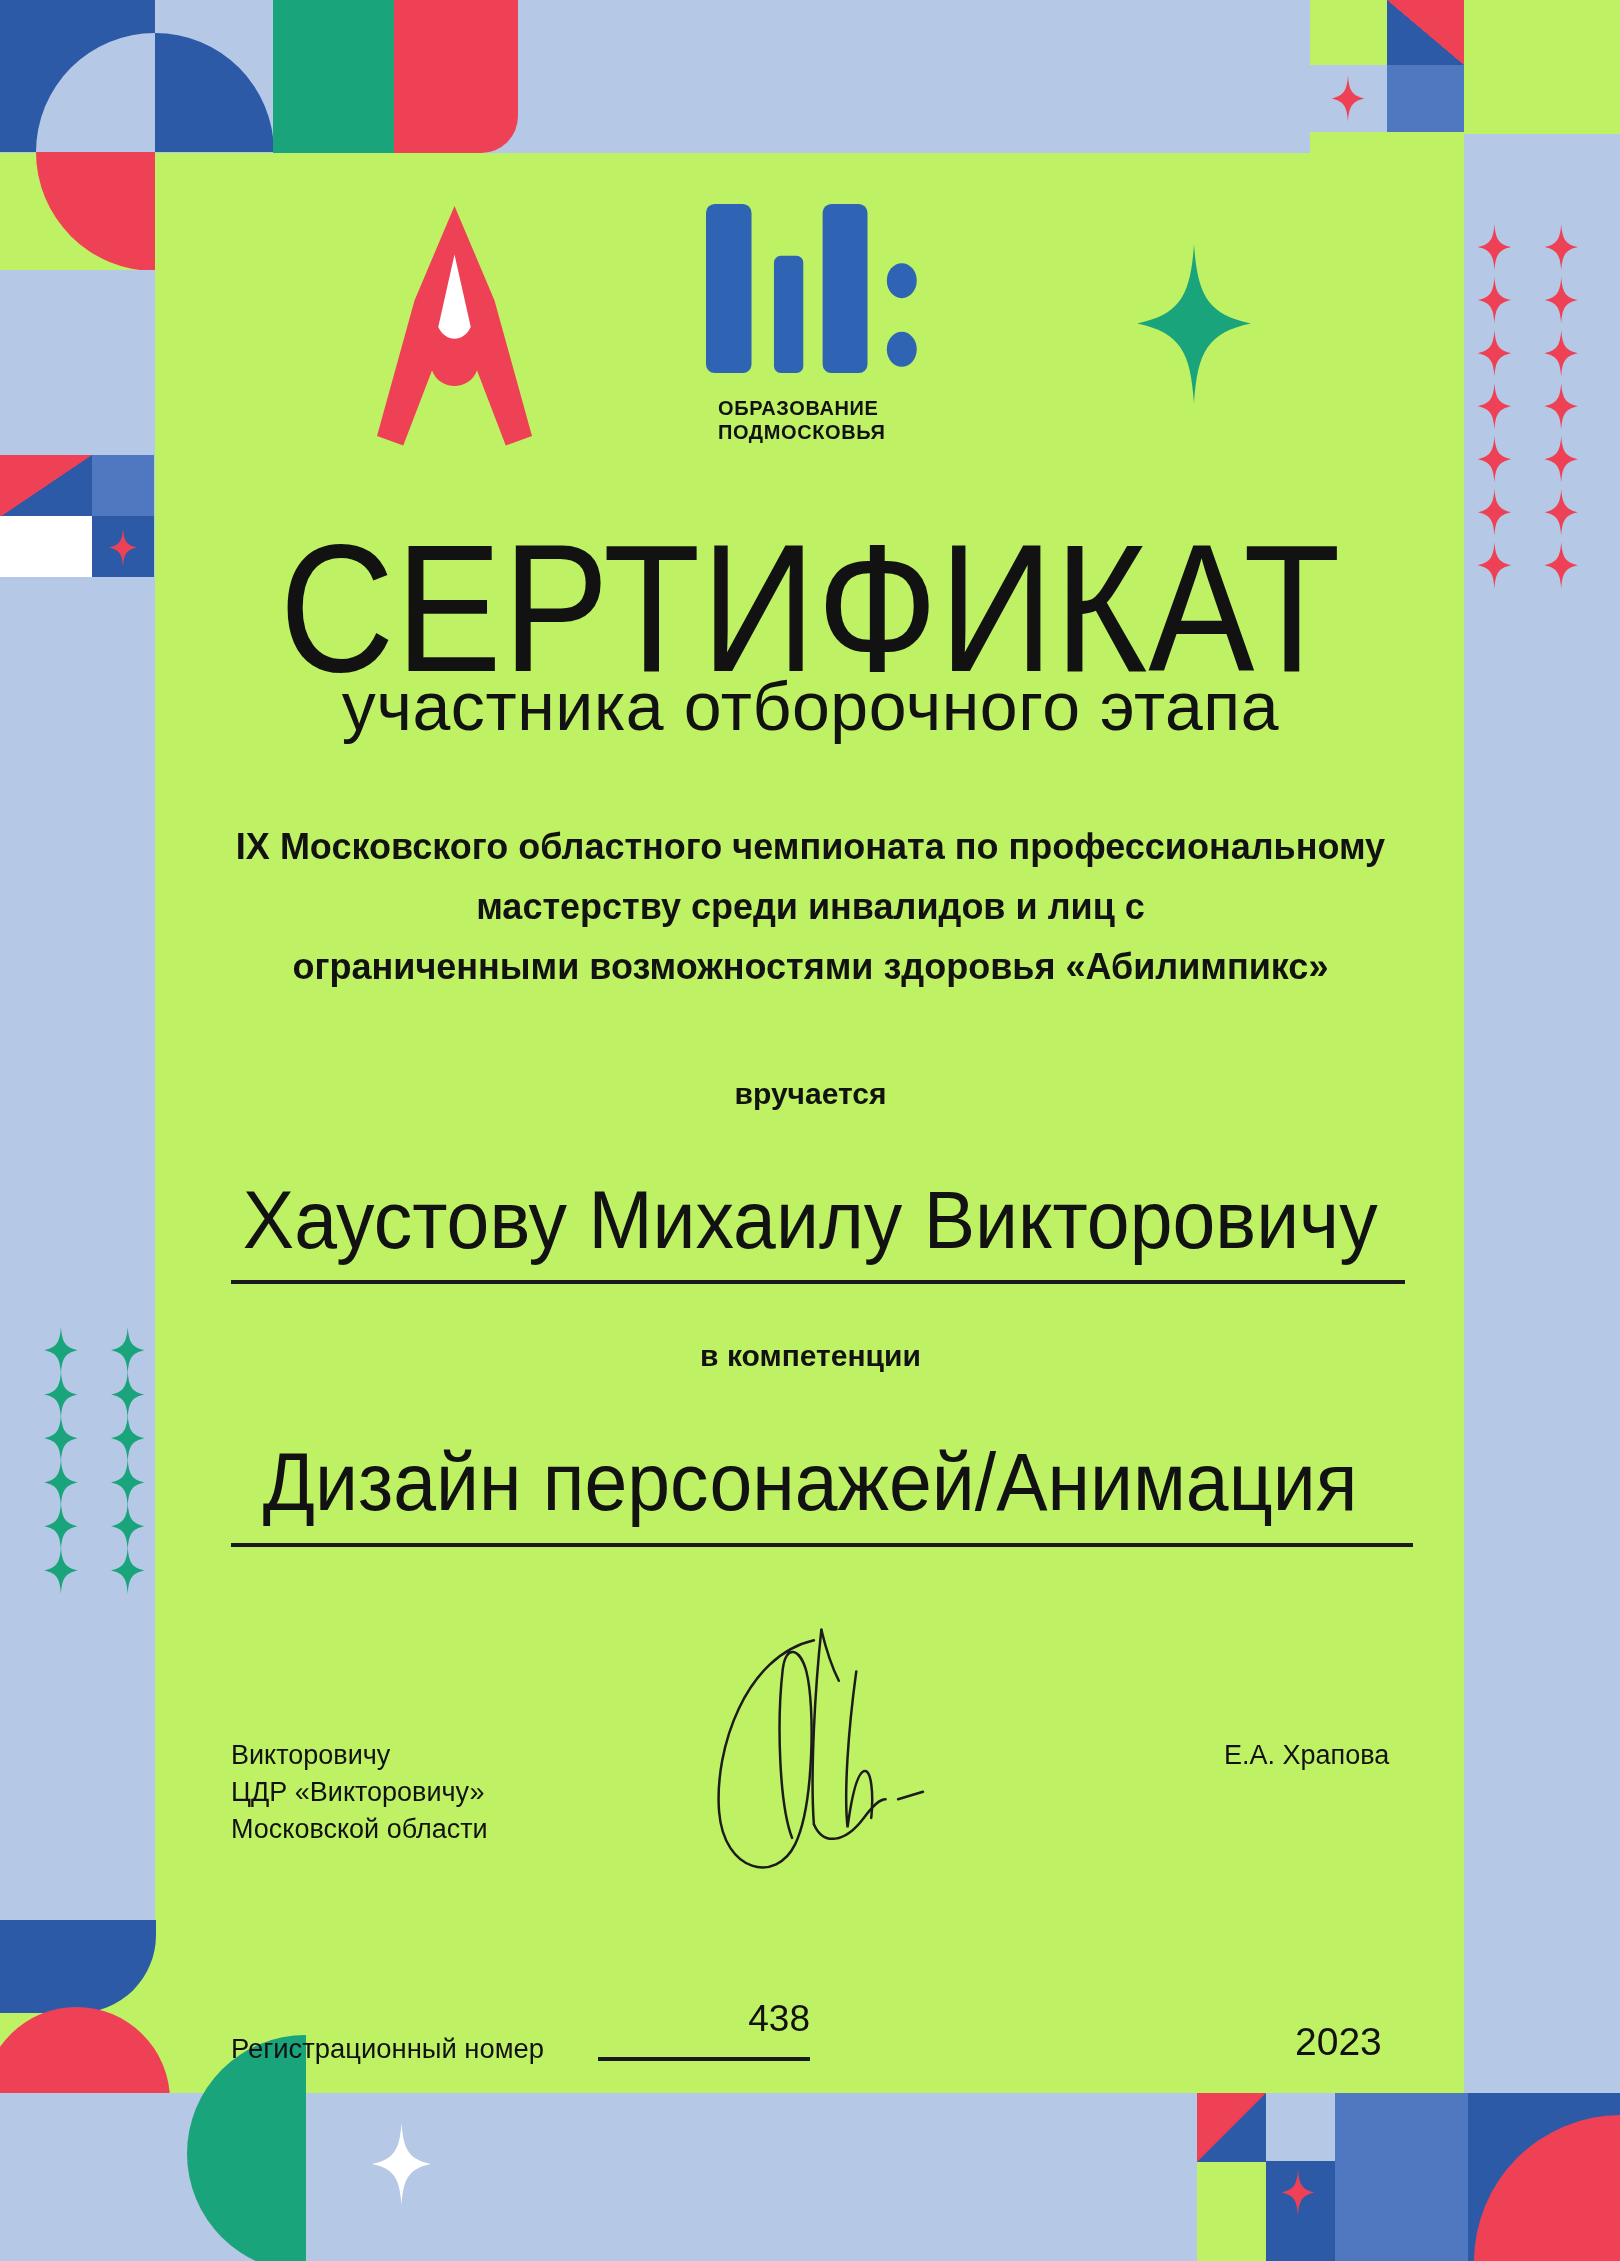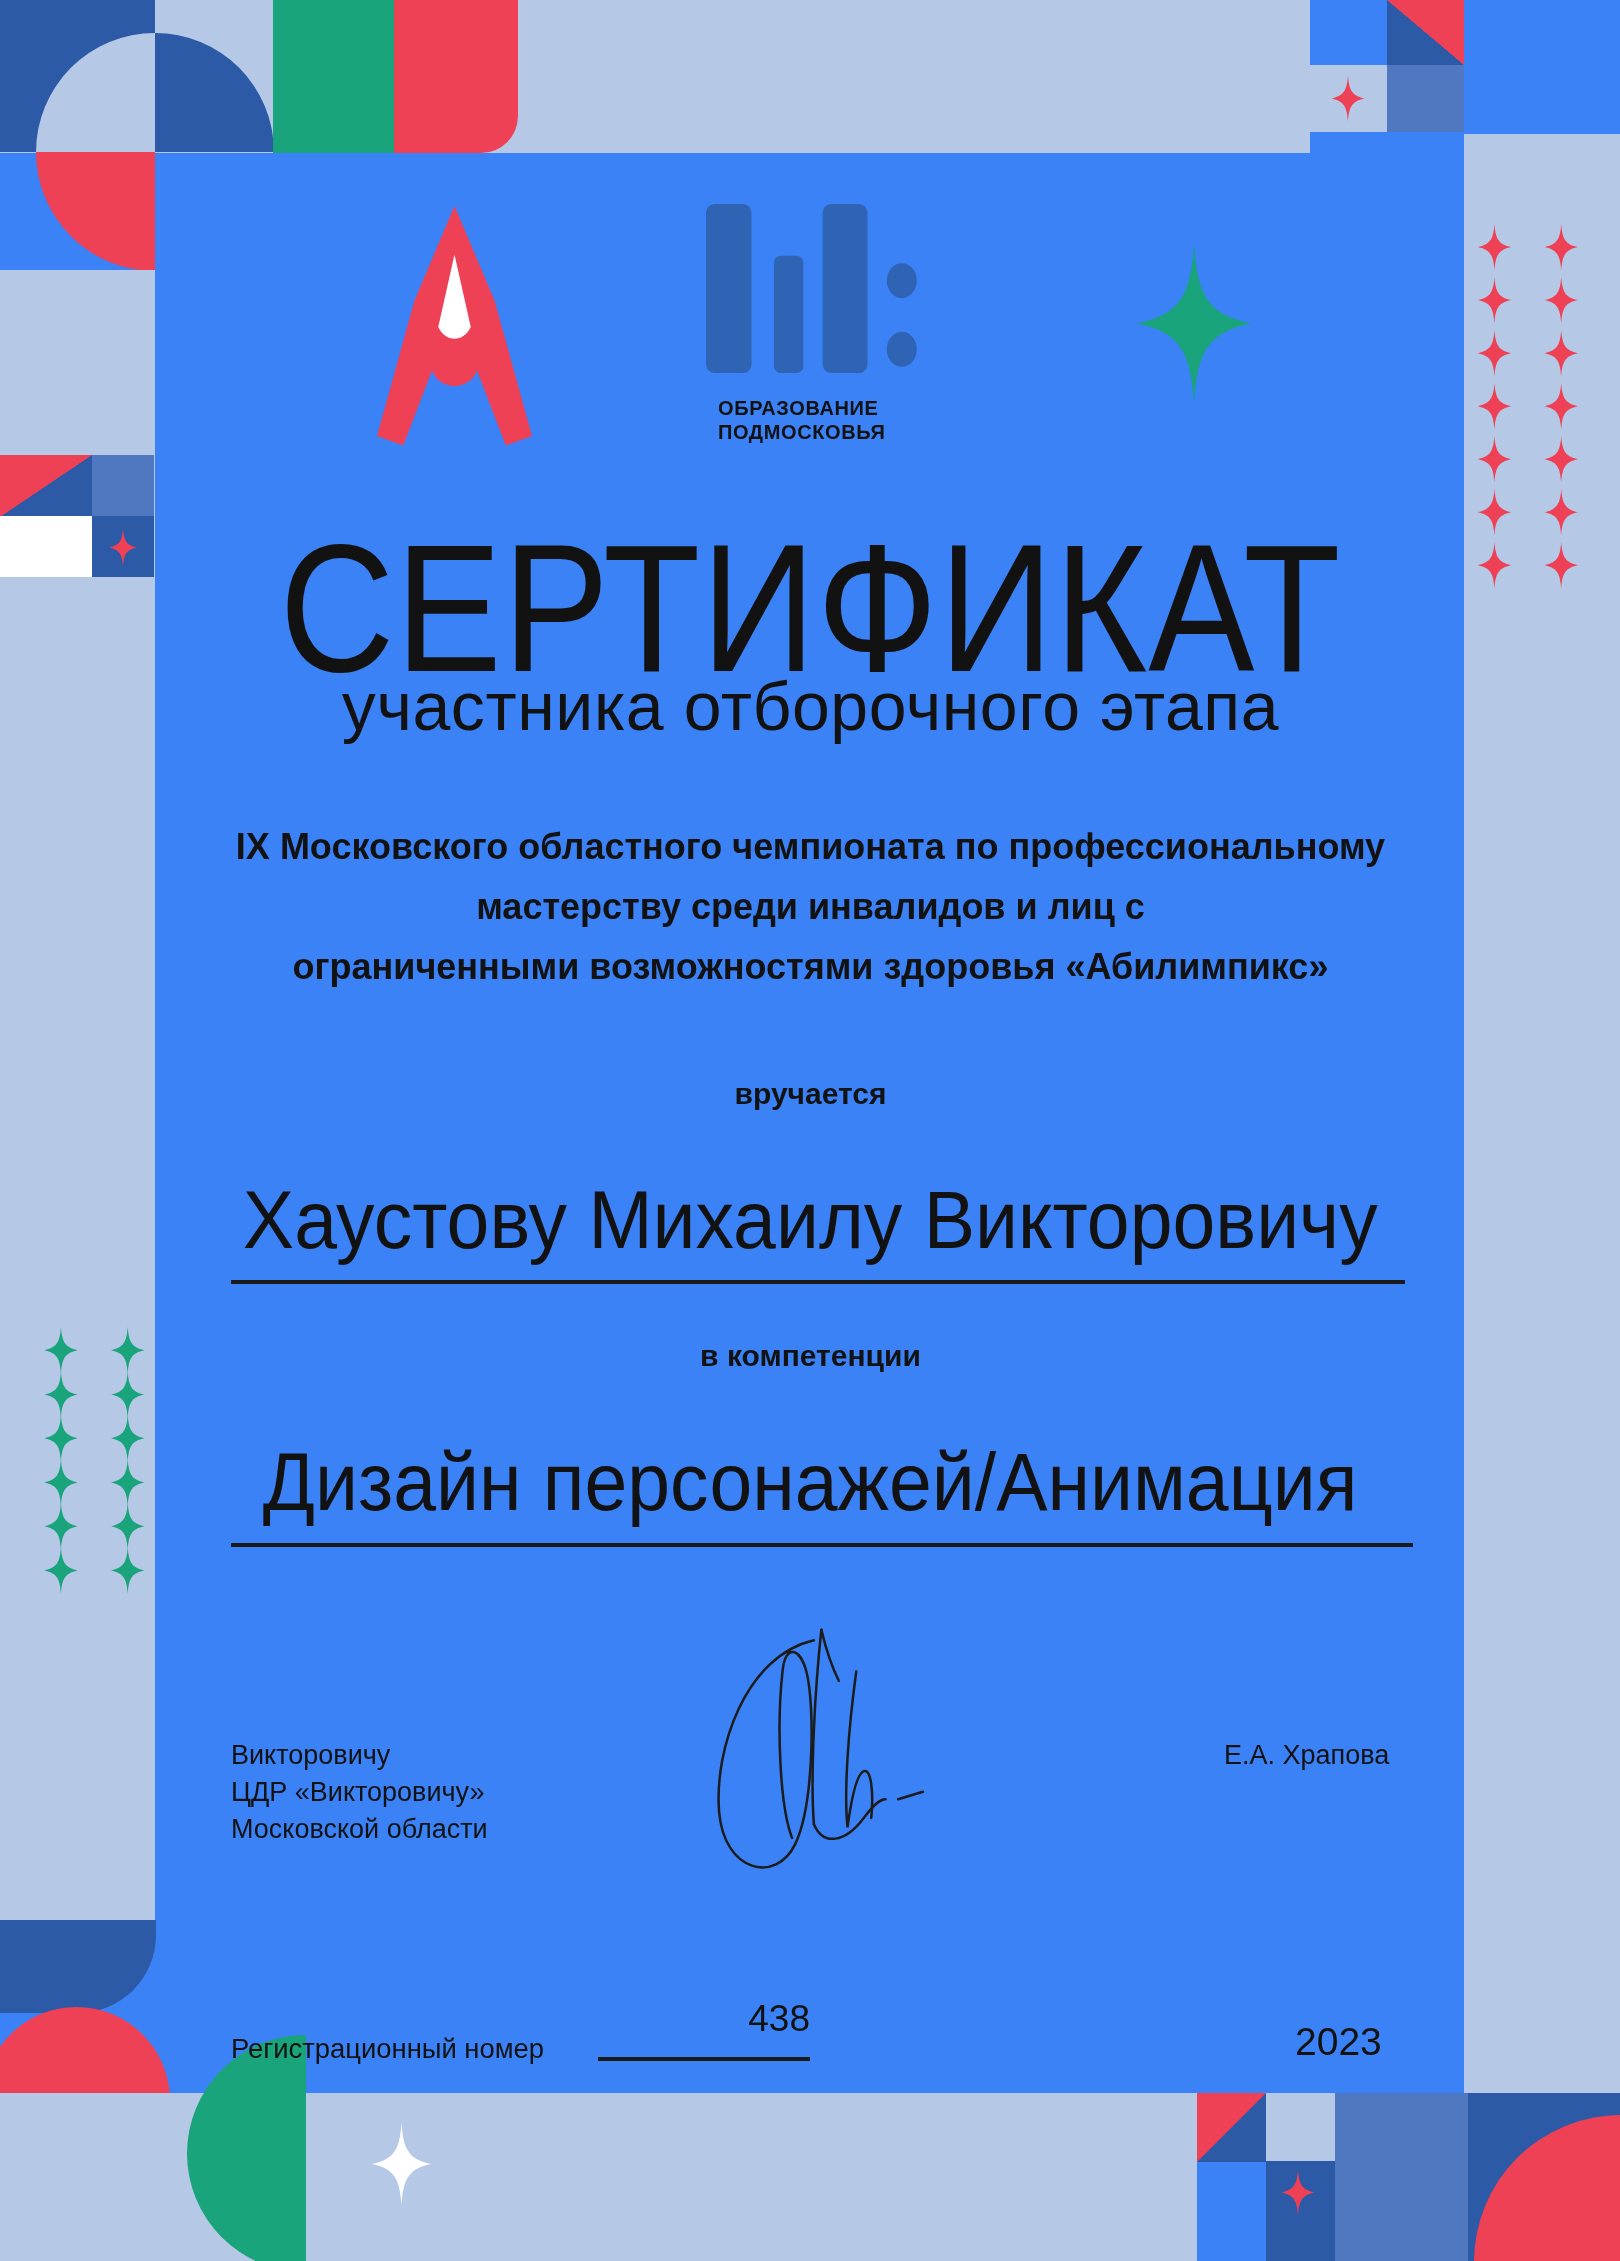--- a/index.html
+++ b/index.html
@@ -2,21 +2,21 @@
 <html style="--light-blue: #b5c8e5; --dark-blue: #2c5aa7; --medium-blue: #4f78c0; --red: #ee4155; --green: #1aa47b; --logo-blue: #2f63b4; --ink: #121212;font-size:10px"><head>
 <meta charset="utf-8">
 <style>
   :root{
     --light-blue:#b5c8e5; --dark-blue:#2c5aa7; --medium-blue:#4f78c0;
     --red:#ee4155; --green:#1aa47b; --logo-blue:#2f63b4; --ink:#121212;
   }
   *{margin:0;padding:0;box-sizing:border-box}
   html,body{background:#fff}
   body{font-family:"Liberation Sans",sans-serif;color:var(--ink)}
-  .sheet{position:relative;width:1621px;height:2261px;background:#3b82f6;overflow:hidden}
+  .sheet{position:relative;width:1621px;height:2261px;background:#bef264;overflow:hidden}
   .abs{position:absolute}
   .ctr{left:0;width:1621px;text-align:center}
   .lb{background:var(--light-blue)} .db{background:var(--dark-blue)}
   .mb{background:var(--medium-blue)} .rd{background:var(--red)} .gn{background:var(--green)}
   .spk{position:absolute;display:block}
   .title{font-size:181px;font-weight:400;line-height:1;letter-spacing:1.2px}
   .title>span{display:inline-block;transform:scaleX(.88);transform-origin:center}
   .subtitle{font-size:68px;line-height:1;letter-spacing:0.6px}
   .para{font-size:36px;font-weight:700;line-height:60px}
   .small-bold{font-size:30px;font-weight:700;line-height:1}

